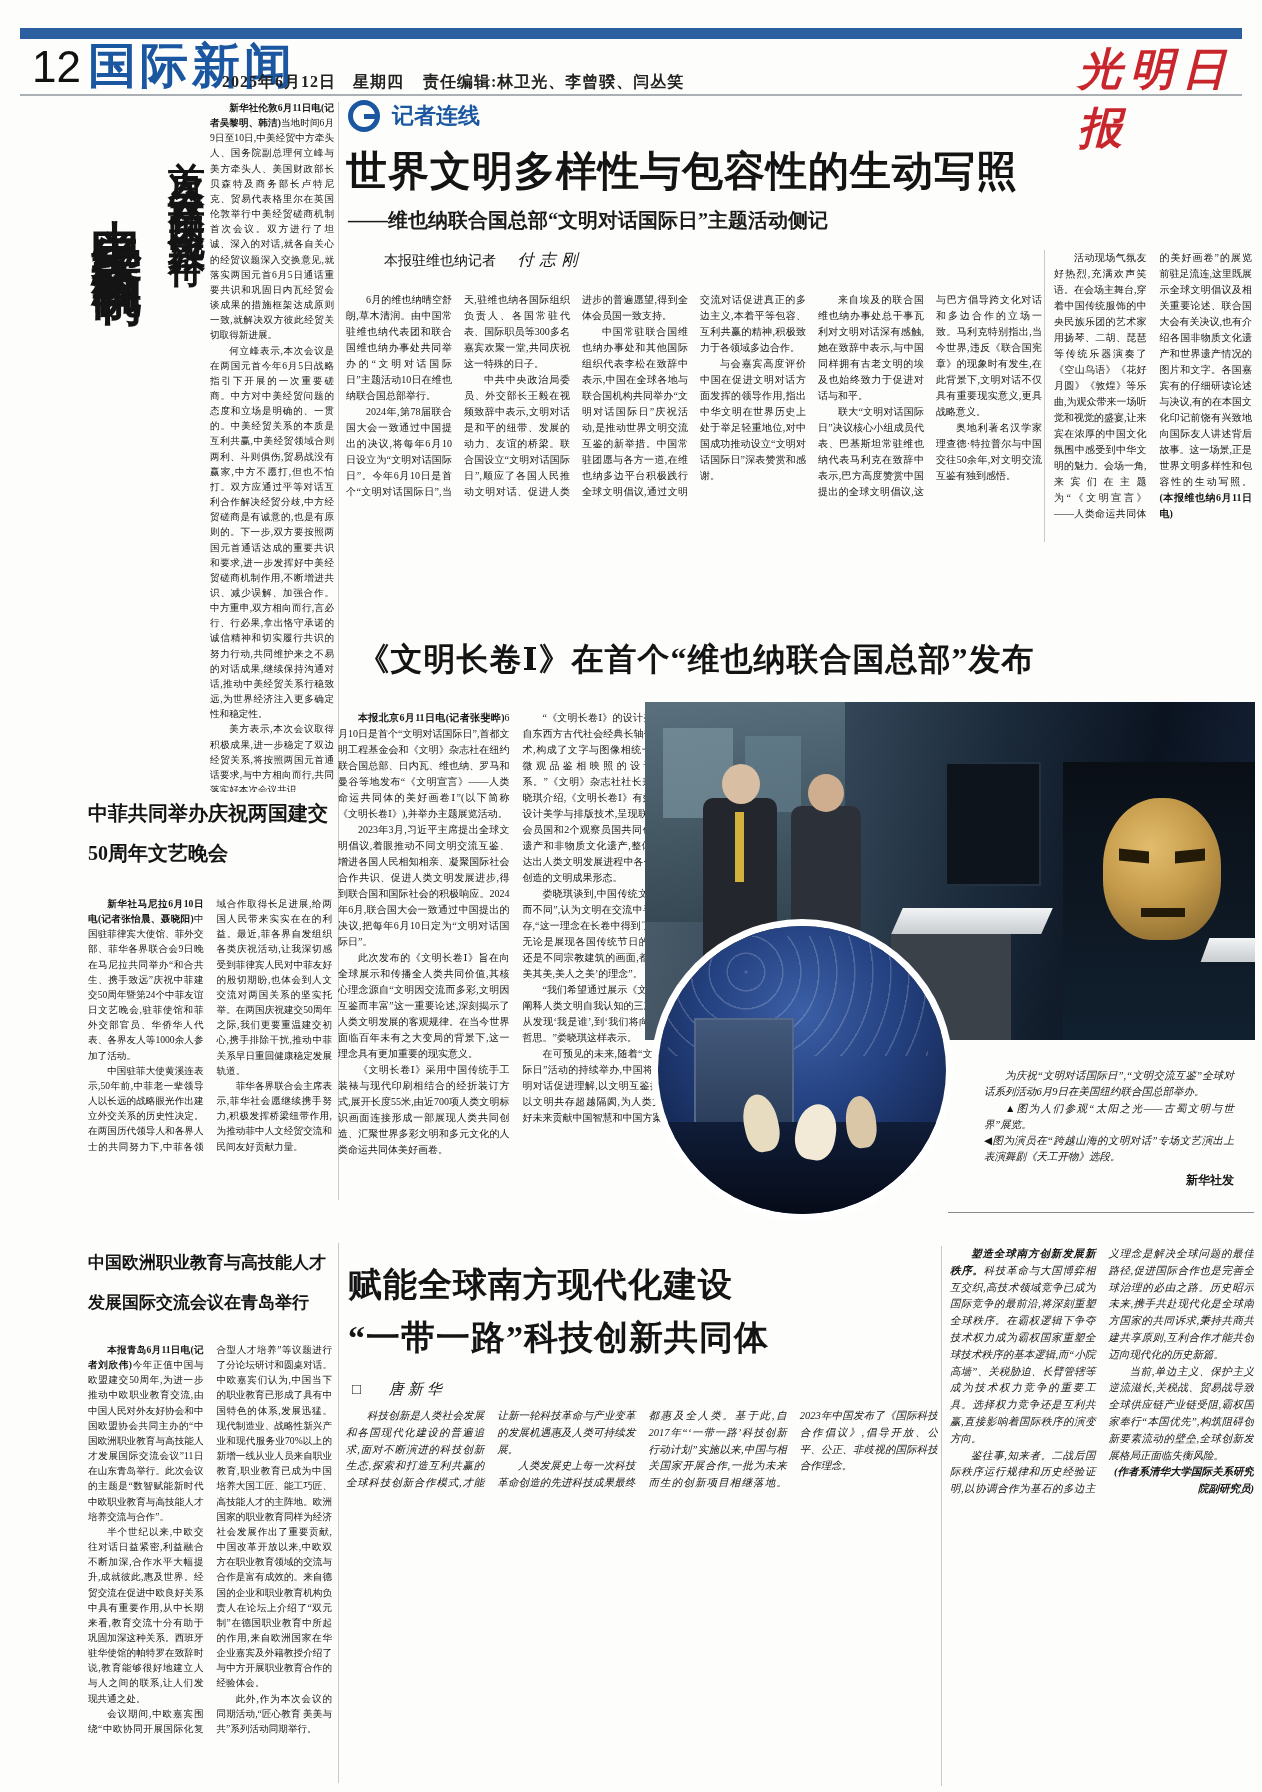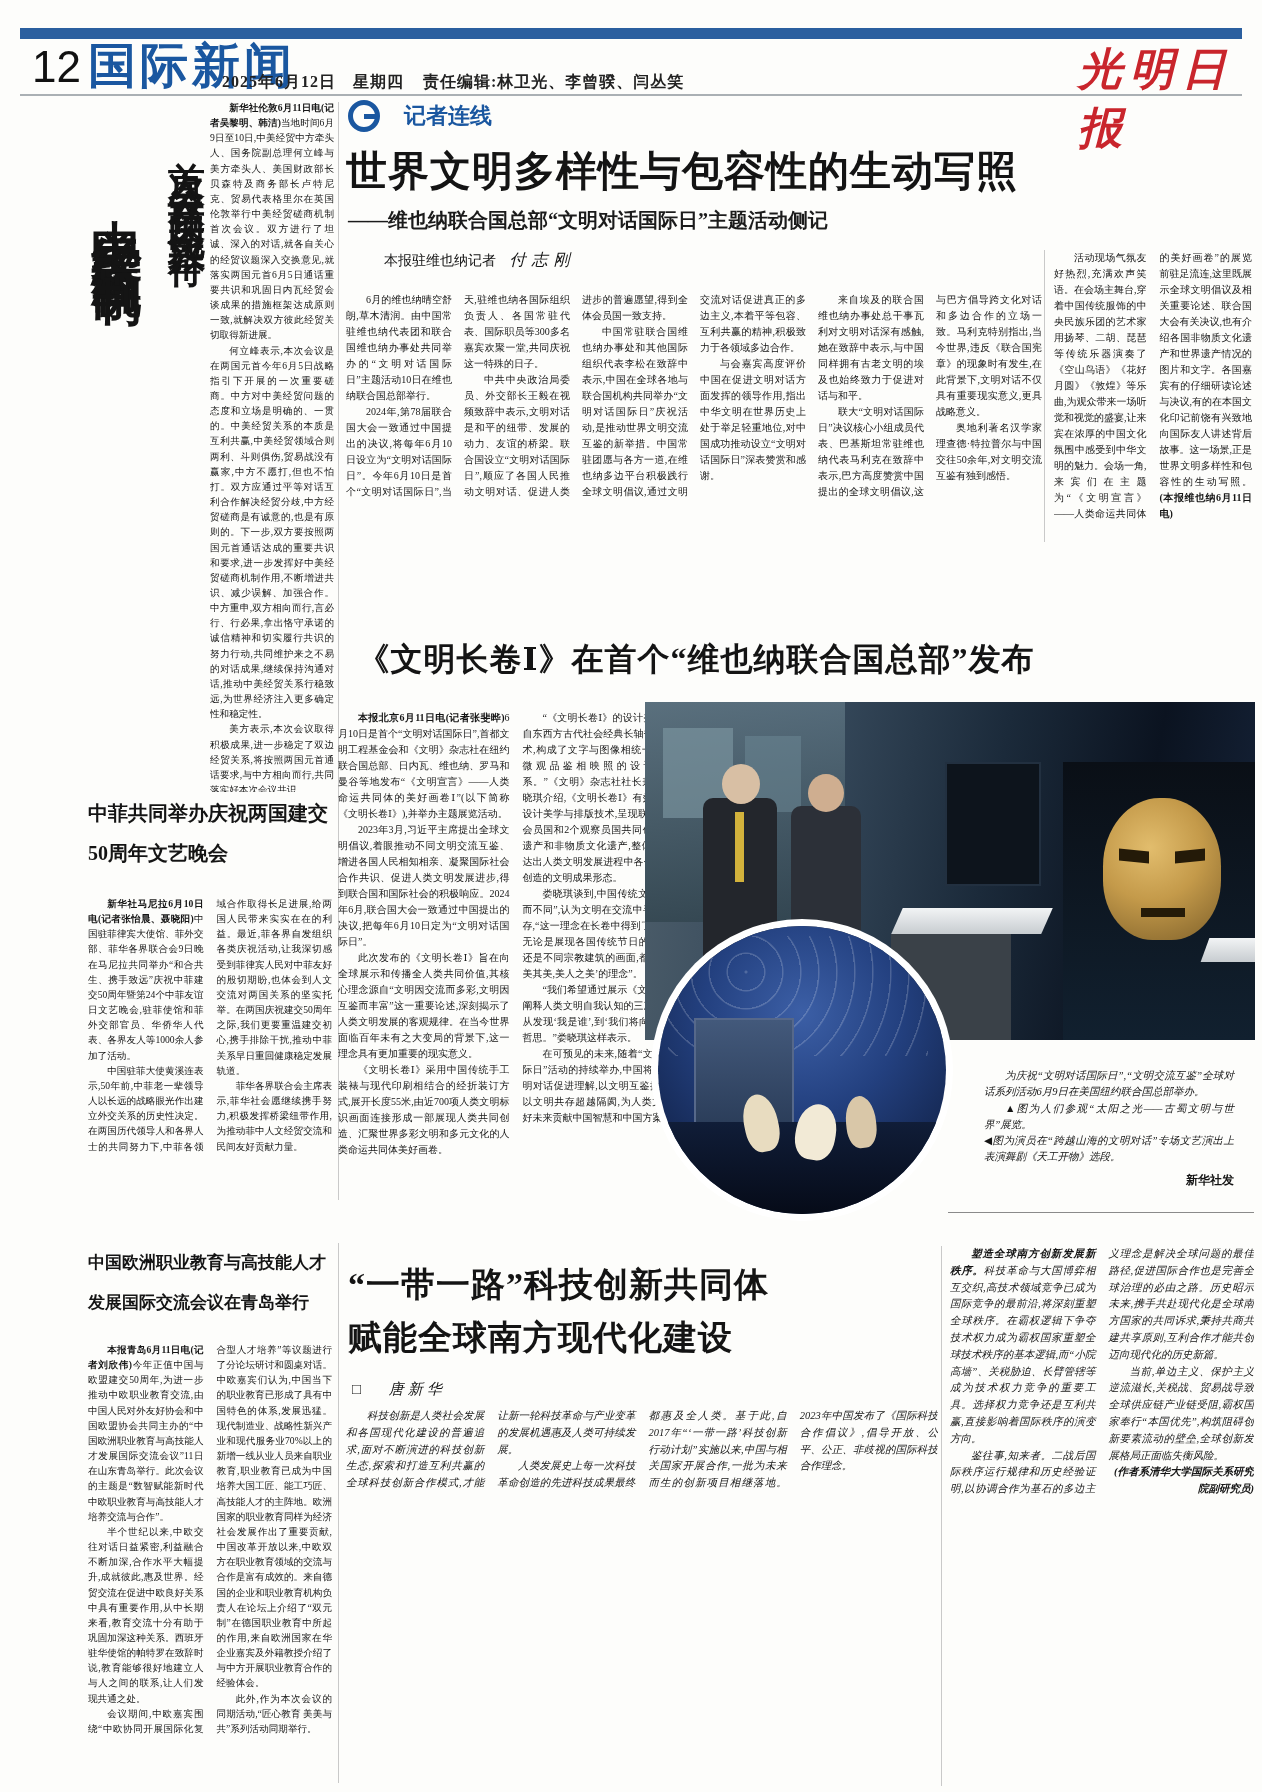--- a/index.html
+++ b/index.html
@@ -24,25 +24,25 @@
   .bodytxt p{margin:0;text-indent:2em;}
   .narrow{font-size:9.6px;line-height:1.58;}
   .kai{font-style:italic;}
   .cols2{column-count:2;column-gap:13px;}
   .cols4{column-count:4;column-gap:13px;column-fill:balance;}
   .cols6{column-count:6;column-gap:12px;}
   b.dl{font-weight:700;}
   
   .gbadge{display:inline-block;width:22px;height:22px;border:5px solid #1a57a0;border-radius:50%;position:relative;vertical-align:middle;}
   .gbadge::after{content:"";position:absolute;right:-2px;top:9px;width:13px;height:5px;background:#1a57a0;}
-  .badge-label{font-family:Liberation Serif, serif;font-size:22px;font-weight:800;color:#1a57a0;margin-left:20px;vertical-align:middle;}
+  .badge-label{font-family:Liberation Serif, serif;font-size:22px;font-weight:800;color:#1a57a0;margin-left:8px;vertical-align:middle;}
   .main-title{font-size:41px;font-weight:700;letter-spacing:1px;white-space:nowrap;}
   .main-sub{font-size:20px;font-weight:700;color:#1b1b1b;}
   .byline{font-size:14px;}
-  .byline .name{font-style:italic;font-size:16px;letter-spacing:6px;margin-left:10px;}
+  .byline .name{font-style:italic;font-size:16px;letter-spacing:6px;margin-left:18px;}
   .cj-title{font-size:32px;font-weight:700;text-align:center;white-space:nowrap;letter-spacing:1px;}
   .sub-head{font-weight:700;line-height:40px;white-space:nowrap;}
   .zf-size{font-size:20px;}
   .eu-size{font-size:17px;}
   .belt-title{font-size:34px;font-weight:700;line-height:53px;white-space:nowrap;letter-spacing:1px;}
   .belt-author{font-size:15px;font-style:italic;letter-spacing:4px;}
   .attr{text-align:right;font-weight:700;text-indent:0 !important;}
   .signoff{font-weight:700;}
   
   .photo-big{left:645px;top:702px;width:610px;height:338px;overflow:hidden;
@@ -197,22 +197,22 @@
     <div>发展国际交流会议在青岛举行</div>
   </div>
   <div class="abs bodytxt cols2 narrow" style="left:88px;top:1342px;width:244px;height:448px">
     <p><b class="dl">本报青岛6月11日电(记者刘欣伟)</b><span>今年正值中国与欧盟建交50周年,为进一步推动中欧职业教育交流,由中国人民对外友好协会和中国欧盟协会共同主办的“中国欧洲职业教育与高技能人才发展国际交流会议”11日在山东青岛举行。此次会议的主题是“数智赋能新时代中欧职业教育与高技能人才培养交流与合作”。</span></p>
     <p>半个世纪以来,中欧交往对话日益紧密,利益融合不断加深,合作水平大幅提升,成就彼此,惠及世界。经贸交流在促进中欧良好关系中具有重要作用,从中长期来看,教育交流十分有助于巩固加深这种关系。西班牙驻华使馆的帕特罗在致辞时说,教育能够很好地建立人与人之间的联系,让人们发现共通之处。</p>
     <p>会议期间,中欧嘉宾围绕“中欧协同开展国际化复合型人才培养”等议题进行了分论坛研讨和圆桌对话。中欧嘉宾们认为,中国当下的职业教育已形成了具有中国特色的体系,发展迅猛。现代制造业、战略性新兴产业和现代服务业70%以上的新增一线从业人员来自职业教育,职业教育已成为中国培养大国工匠、能工巧匠、高技能人才的主阵地。欧洲国家的职业教育同样为经济社会发展作出了重要贡献,中国改革开放以来,中欧双方在职业教育领域的交流与合作是富有成效的。来自德国的企业和职业教育机构负责人在论坛上介绍了“双元制”在德国职业教育中所起的作用,来自欧洲国家在华企业嘉宾及外籍教授介绍了与中方开展职业教育合作的经验体会。</p>
     <p>此外,作为本次会议的同期活动,“匠心教育 美美与共”系列活动同期举行。</p>
   </div>
 
   <div class="abs belt-title" style="left:348px;top:1258px">
+    <div>赋能全球南方现代化建设</div>
     <div>“一带一路”科技创新共同体</div>
-    <div>赋能全球南方现代化建设</div>
   </div>
   <div class="abs belt-author" style="left:352px;top:1380px">
     <span>□</span>
     <span style="margin-left:16px">唐新华</span>
   </div>
   <div class="abs bodytxt cols4 kai" style="left:346px;top:1408px;width:592px;height:382px;font-size:10.5px">
     <p>科技创新是人类社会发展和各国现代化建设的普遍追求,面对不断演进的科技创新生态,探索和打造互利共赢的全球科技创新合作模式,才能让新一轮科技革命与产业变革的发展机遇惠及人类可持续发展。</p>
     <p>人类发展史上每一次科技革命创造的先进科技成果最终都惠及全人类。基于此,自2017年“‘一带一路’科技创新行动计划”实施以来,中国与相关国家开展合作,一批为未来而生的创新项目相继落地。2023年中国发布了《国际科技合作倡议》,倡导开放、公平、公正、非歧视的国际科技合作理念。</p>
   </div>
   <div class="abs bodytxt cols2 kai" style="left:950px;top:1246px;width:304px;height:544px;font-size:10.5px">

